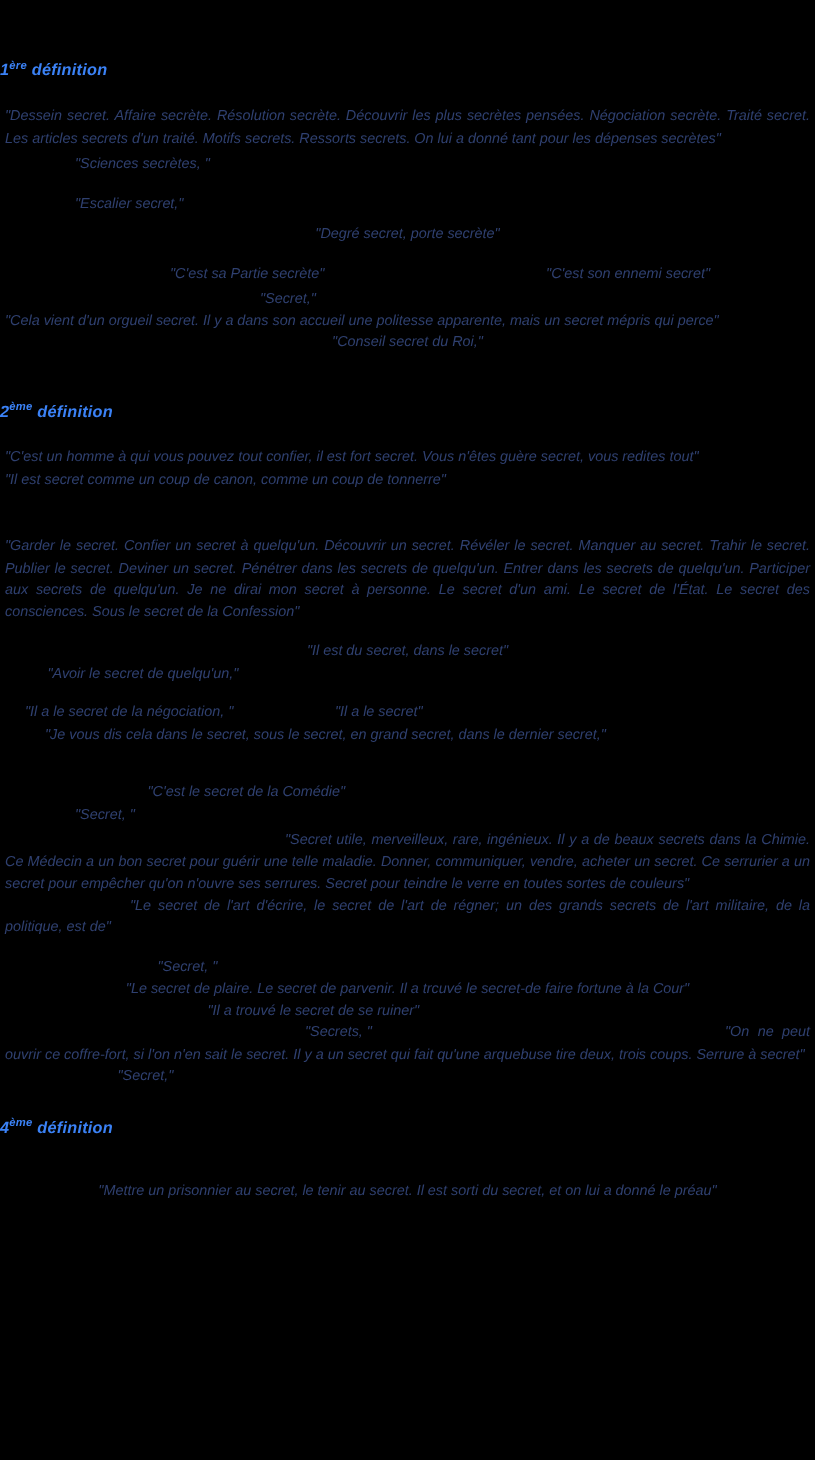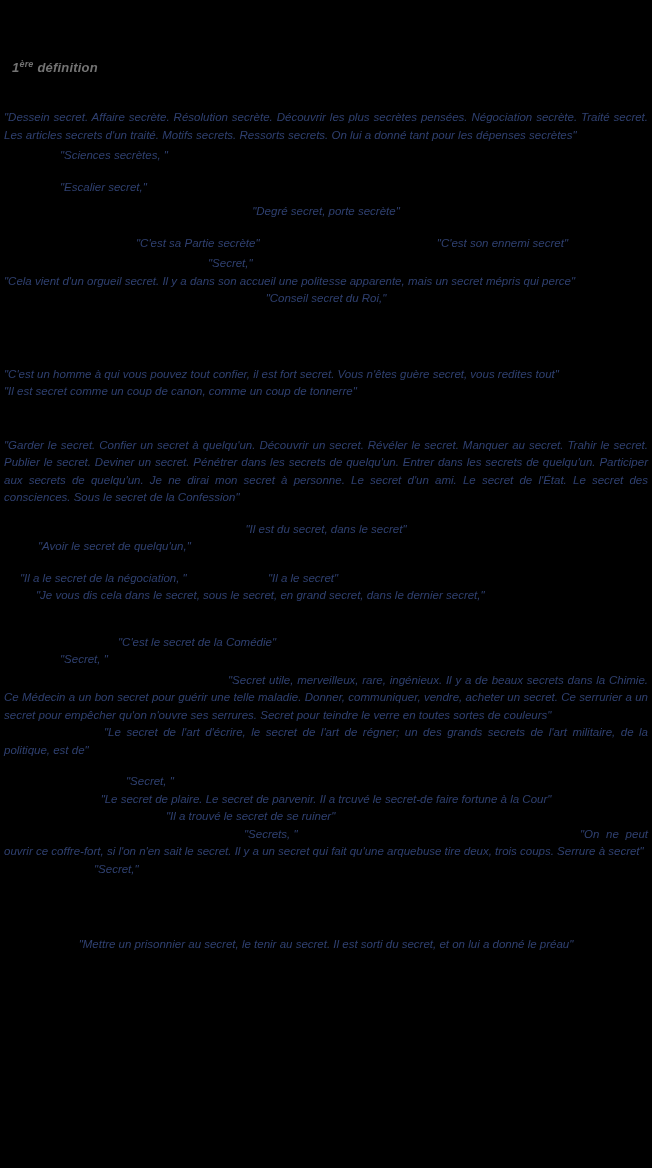--- a/index.html
+++ b/index.html
@@ -17,24 +17,24 @@
   }
   .page {
     position: relative;
     width: 652px;
     min-height: 1168px;
     padding: 0;
   }
   .def-heading {
     font-size: 13px;
     font-weight: bold;
-    color: #737373;
+    color: #3b82f6;
     font-style: italic;
     letter-spacing: 0.2px;
-    margin: 12px;
+    margin: 0;
     padding: 0 0 0 0;
   }
   .def-heading sup {
     font-size: 9px;
     vertical-align: super;
     font-weight: bold;
   }
   .quote-block {
     font-size: 11.5px;
     font-style: italic;
@@ -87,20 +87,24 @@
     <span style="margin-right:84px;">"C'est son ennemi secret"</span>
   </div>
   <div class="spacer-xs"></div>
   <div class="quote-block" style="padding-left:208px;">"Secret,"</div>
   <div class="quote-block q-just block-wide">"Cela vient d'un orgueil secret. Il y a dans son accueil une politesse apparente, mais un secret mépris qui perce"</div>
   <div class="quote-block q-center">"Conseil secret du Roi,"</div>
 
   <div class="spacer-lg"></div>
   <div class="spacer-md"></div>
 
+  <div class="def-heading">
+    <span>2</span><sup>ème</sup>
+    <span>définition</span>
+  </div>
 
   <div class="spacer-lg"></div>
 
   <div class="quote-block q-just block-wide">"C'est un homme à qui vous pouvez tout confier, il est fort secret. Vous n'êtes guère secret, vous redites tout"</div>
   <div class="quote-block q-just block-wide">"Il est secret comme un coup de canon, comme un coup de tonnerre"</div>
 
   <div class="spacer-md"></div>
 
 
   <div class="spacer-lg"></div>
@@ -136,19 +140,23 @@
   <div class="quote-block row-two">
     <span style="margin-left:244px;">"Secrets, "</span>
 
     <span style="margin-right:0px;">&nbsp;</span>
   </div>
   <div class="quote-block q-just block-wide" style="text-indent:576px; margin-top:-17.5px;">"On ne peut ouvrir ce coffre-fort, si l'on n'en sait le secret. Il y a un secret qui fait qu'une arquebuse tire deux, trois coups. Serrure à secret"</div>
   <div class="quote-block" style="padding-left:94px;">"Secret,"</div>
 
   <div class="spacer-lg"></div>
 
+  <div class="def-heading">
+    <span>4</span><sup>ème</sup>
+    <span>définition</span>
+  </div>
 
   <div class="spacer-lg"></div>
   <div class="spacer-md"></div>
 
   <div class="quote-block q-center">"Mettre un prisonnier au secret, le tenir au secret. Il est sorti du secret, et on lui a donné le préau"</div>
 
 </div>
 
 </body></html>

